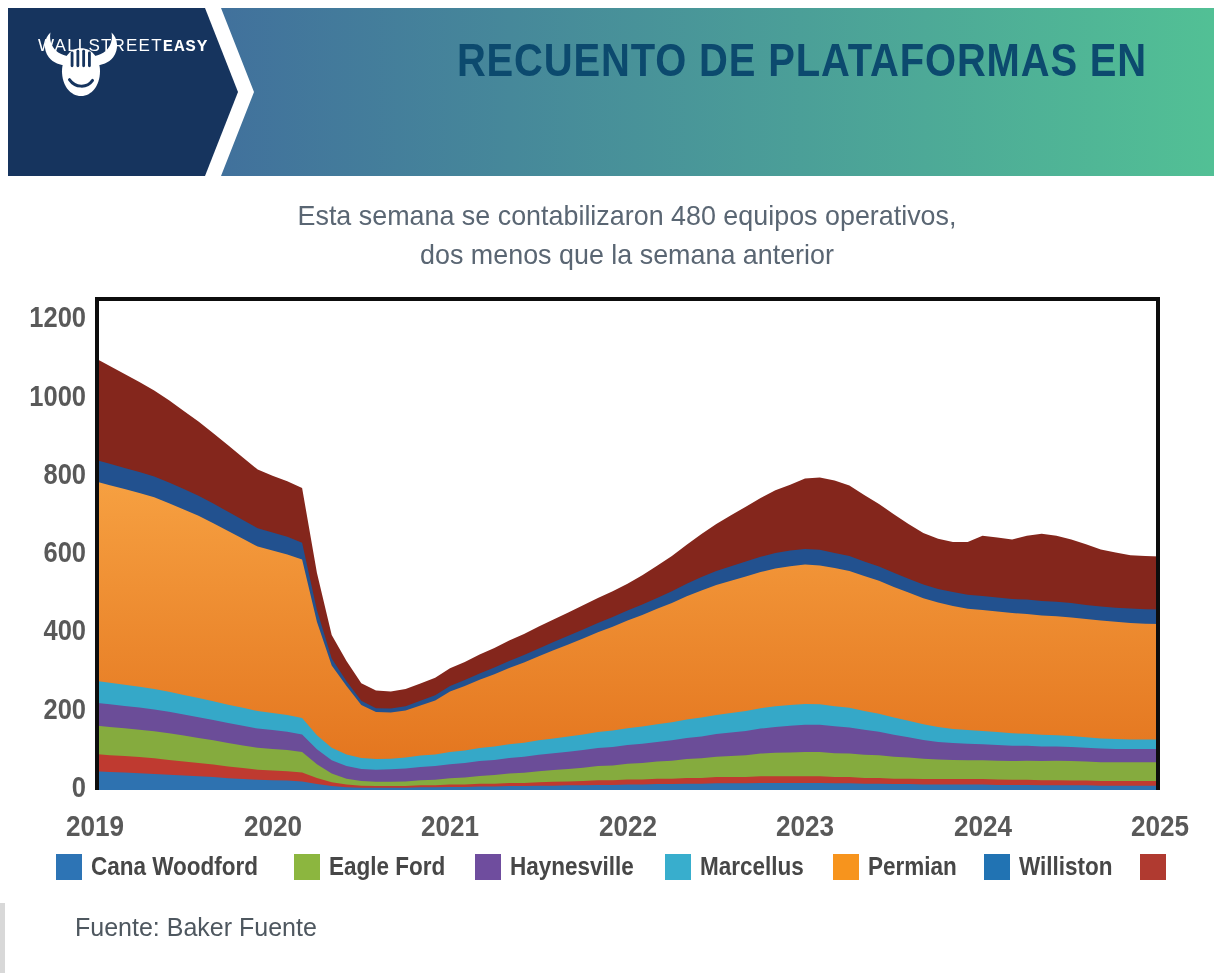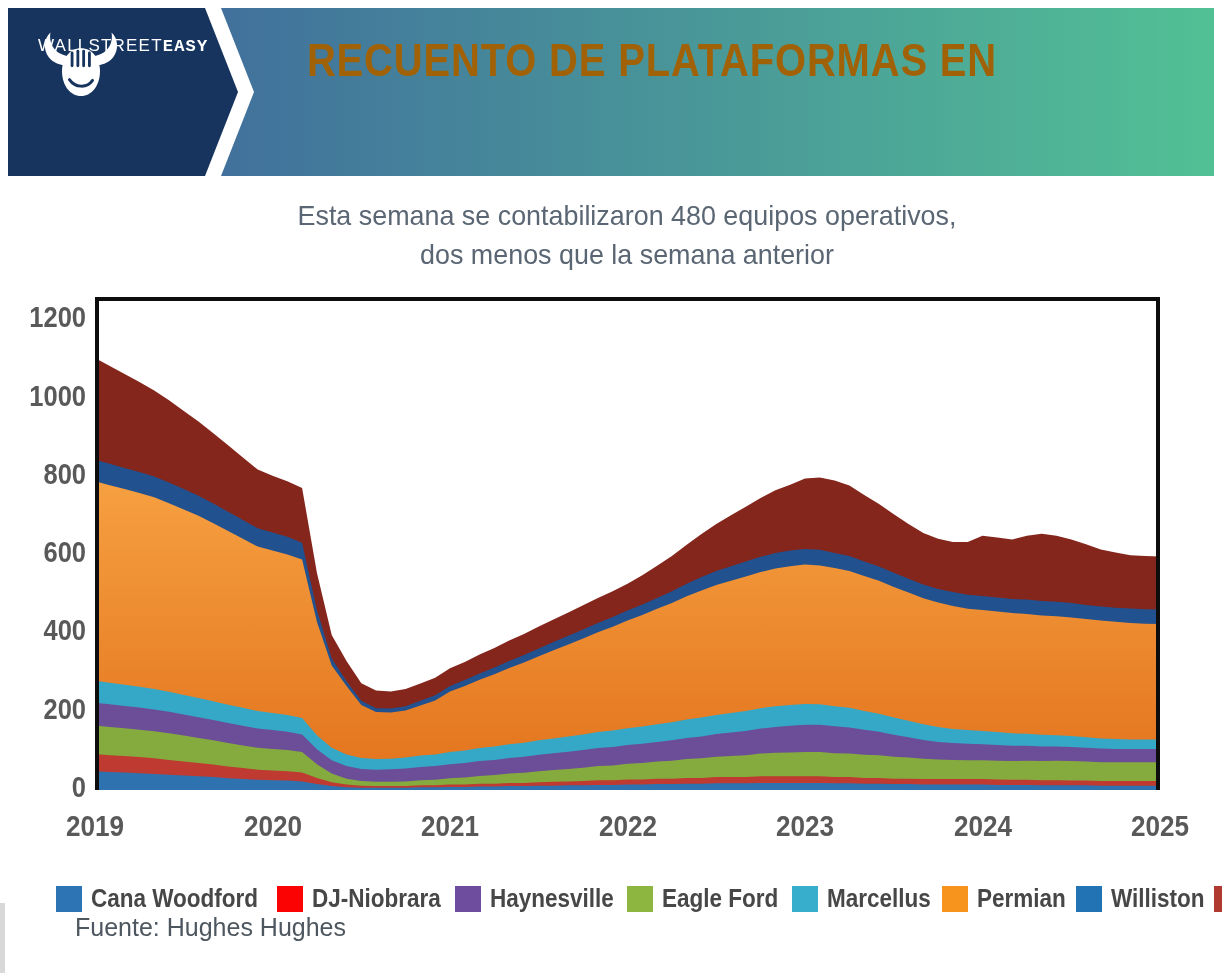--- a/index.html
+++ b/index.html
@@ -6,37 +6,37 @@
   .page{position:relative;width:1222px;height:973px;background:#ffffff;overflow:hidden;
         font-family:"Liberation Sans",sans-serif;}
   
   .header{position:absolute;left:8px;top:8px;width:1206px;height:168px;}
   .header svg{position:absolute;left:0;top:0;}
   .brand-block{position:absolute;left:30px;top:22px;width:160px;text-align:center;}
   .bull{display:block;margin:0 auto;}
   .brand-text{margin-top:6px;color:#ffffff;font-size:17px;letter-spacing:1.2px;white-space:nowrap;}
   .brand-text .light{font-weight:300;}
   .brand-text .bold{font-weight:800;font-family:Liberation Mono, monospace;}
-  .header-titles{position:absolute;left:238px;top:26px;width:962px;text-align:left;color:#a16207;}
+  .header-titles{position:absolute;left:238px;top:26px;width:962px;text-align:right;color:#0c4a6e;}
   .title1{display:inline-block;font-size:47px;font-weight:800;letter-spacing:1px;
           transform:scaleX(.85);transform-origin:center;line-height:1.1;}
   .title2{display:inline-block;font-size:45px;font-weight:400;letter-spacing:1.5px;
           transform:scaleX(.88);transform-origin:center;line-height:1.1;margin-top:2px;}
   
   .subtitle{position:absolute;left:0;top:196px;width:1222px;text-align:center;
             color:#5a6673;font-size:28px;line-height:39px;padding-left:16px;}
   .subtitle div{transform:scaleX(.96);transform-origin:center;}
   
   .ylabel{position:absolute;width:74px;text-align:right;font-weight:bold;font-size:30px;
           color:#595959;line-height:34px;transform:scaleX(.85);transform-origin:right center;}
   .xlabel{position:absolute;width:92px;text-align:center;font-weight:bold;font-size:29px;
           color:#595959;line-height:32px;transform:scaleX(.9);transform-origin:center;}
   
   .legend{position:absolute;left:56px;top:852px;width:1110px;display:flex;
-          justify-content:space-between;align-items:center;margin-top:32px;}
+          justify-content:space-between;align-items:center;}
   .legend-item{display:flex;align-items:center;gap:9px;}
   .legend-swatch{width:26px;height:26px;flex:0 0 26px;}
   .legend-label{font-size:25px;font-weight:bold;color:#474747;white-space:nowrap;
                 transform:scaleX(.9);transform-origin:left center;}
   
   .source{position:absolute;left:75px;top:913px;font-size:25px;color:#4e575f;}
   .edge-strip{position:absolute;left:0;top:903px;width:5px;height:70px;background:#d8d8d8;}
 </style>
 </head>
 <body>
@@ -112,43 +112,39 @@
       <div class="xlabel" style="left: 936.5px; top: 810px;">2024</div>
       <div class="xlabel" style="left: 1114px; top: 810px;">2025</div>
     </div>
 
   <div id="legend" class="legend">
       <div class="legend-item">
         <span class="legend-swatch" style="background: rgb(45, 116, 181);"></span>
         <span class="legend-label">Cana Woodford</span>
       </div>
       <div class="legend-item">
-        <span class="legend-swatch" style="background: rgb(251, 3, 3);"></span>
-        <span class="legend-label">DJ-Niobrara</span>
+        <span class="legend-swatch" style="background: rgb(140, 182, 63);"></span>
+        <span class="legend-label">Eagle Ford</span>
       </div>
       <div class="legend-item">
         <span class="legend-swatch" style="background: rgb(111, 77, 158);"></span>
         <span class="legend-label">Haynesville</span>
-      </div>
-      <div class="legend-item">
-        <span class="legend-swatch" style="background: rgb(140, 182, 63);"></span>
-        <span class="legend-label">Eagle Ford</span>
       </div>
       <div class="legend-item">
         <span class="legend-swatch" style="background: rgb(56, 174, 205);"></span>
         <span class="legend-label">Marcellus</span>
       </div>
       <div class="legend-item">
         <span class="legend-swatch" style="background: rgb(247, 148, 29);"></span>
         <span class="legend-label">Permian</span>
       </div>
       <div class="legend-item">
         <span class="legend-swatch" style="background: rgb(33, 115, 179);"></span>
         <span class="legend-label">Williston</span>
       </div>
       <div class="legend-item">
         <span class="legend-swatch" style="background: rgb(176, 58, 48);"></span>
       </div>
     </div>
 
-  <div class="source">Fuente: Hughes Hughes</div>
+  <div class="source">Fuente: Baker Fuente</div>
   <div class="edge-strip"></div>
 </div>
 
 </body></html>

